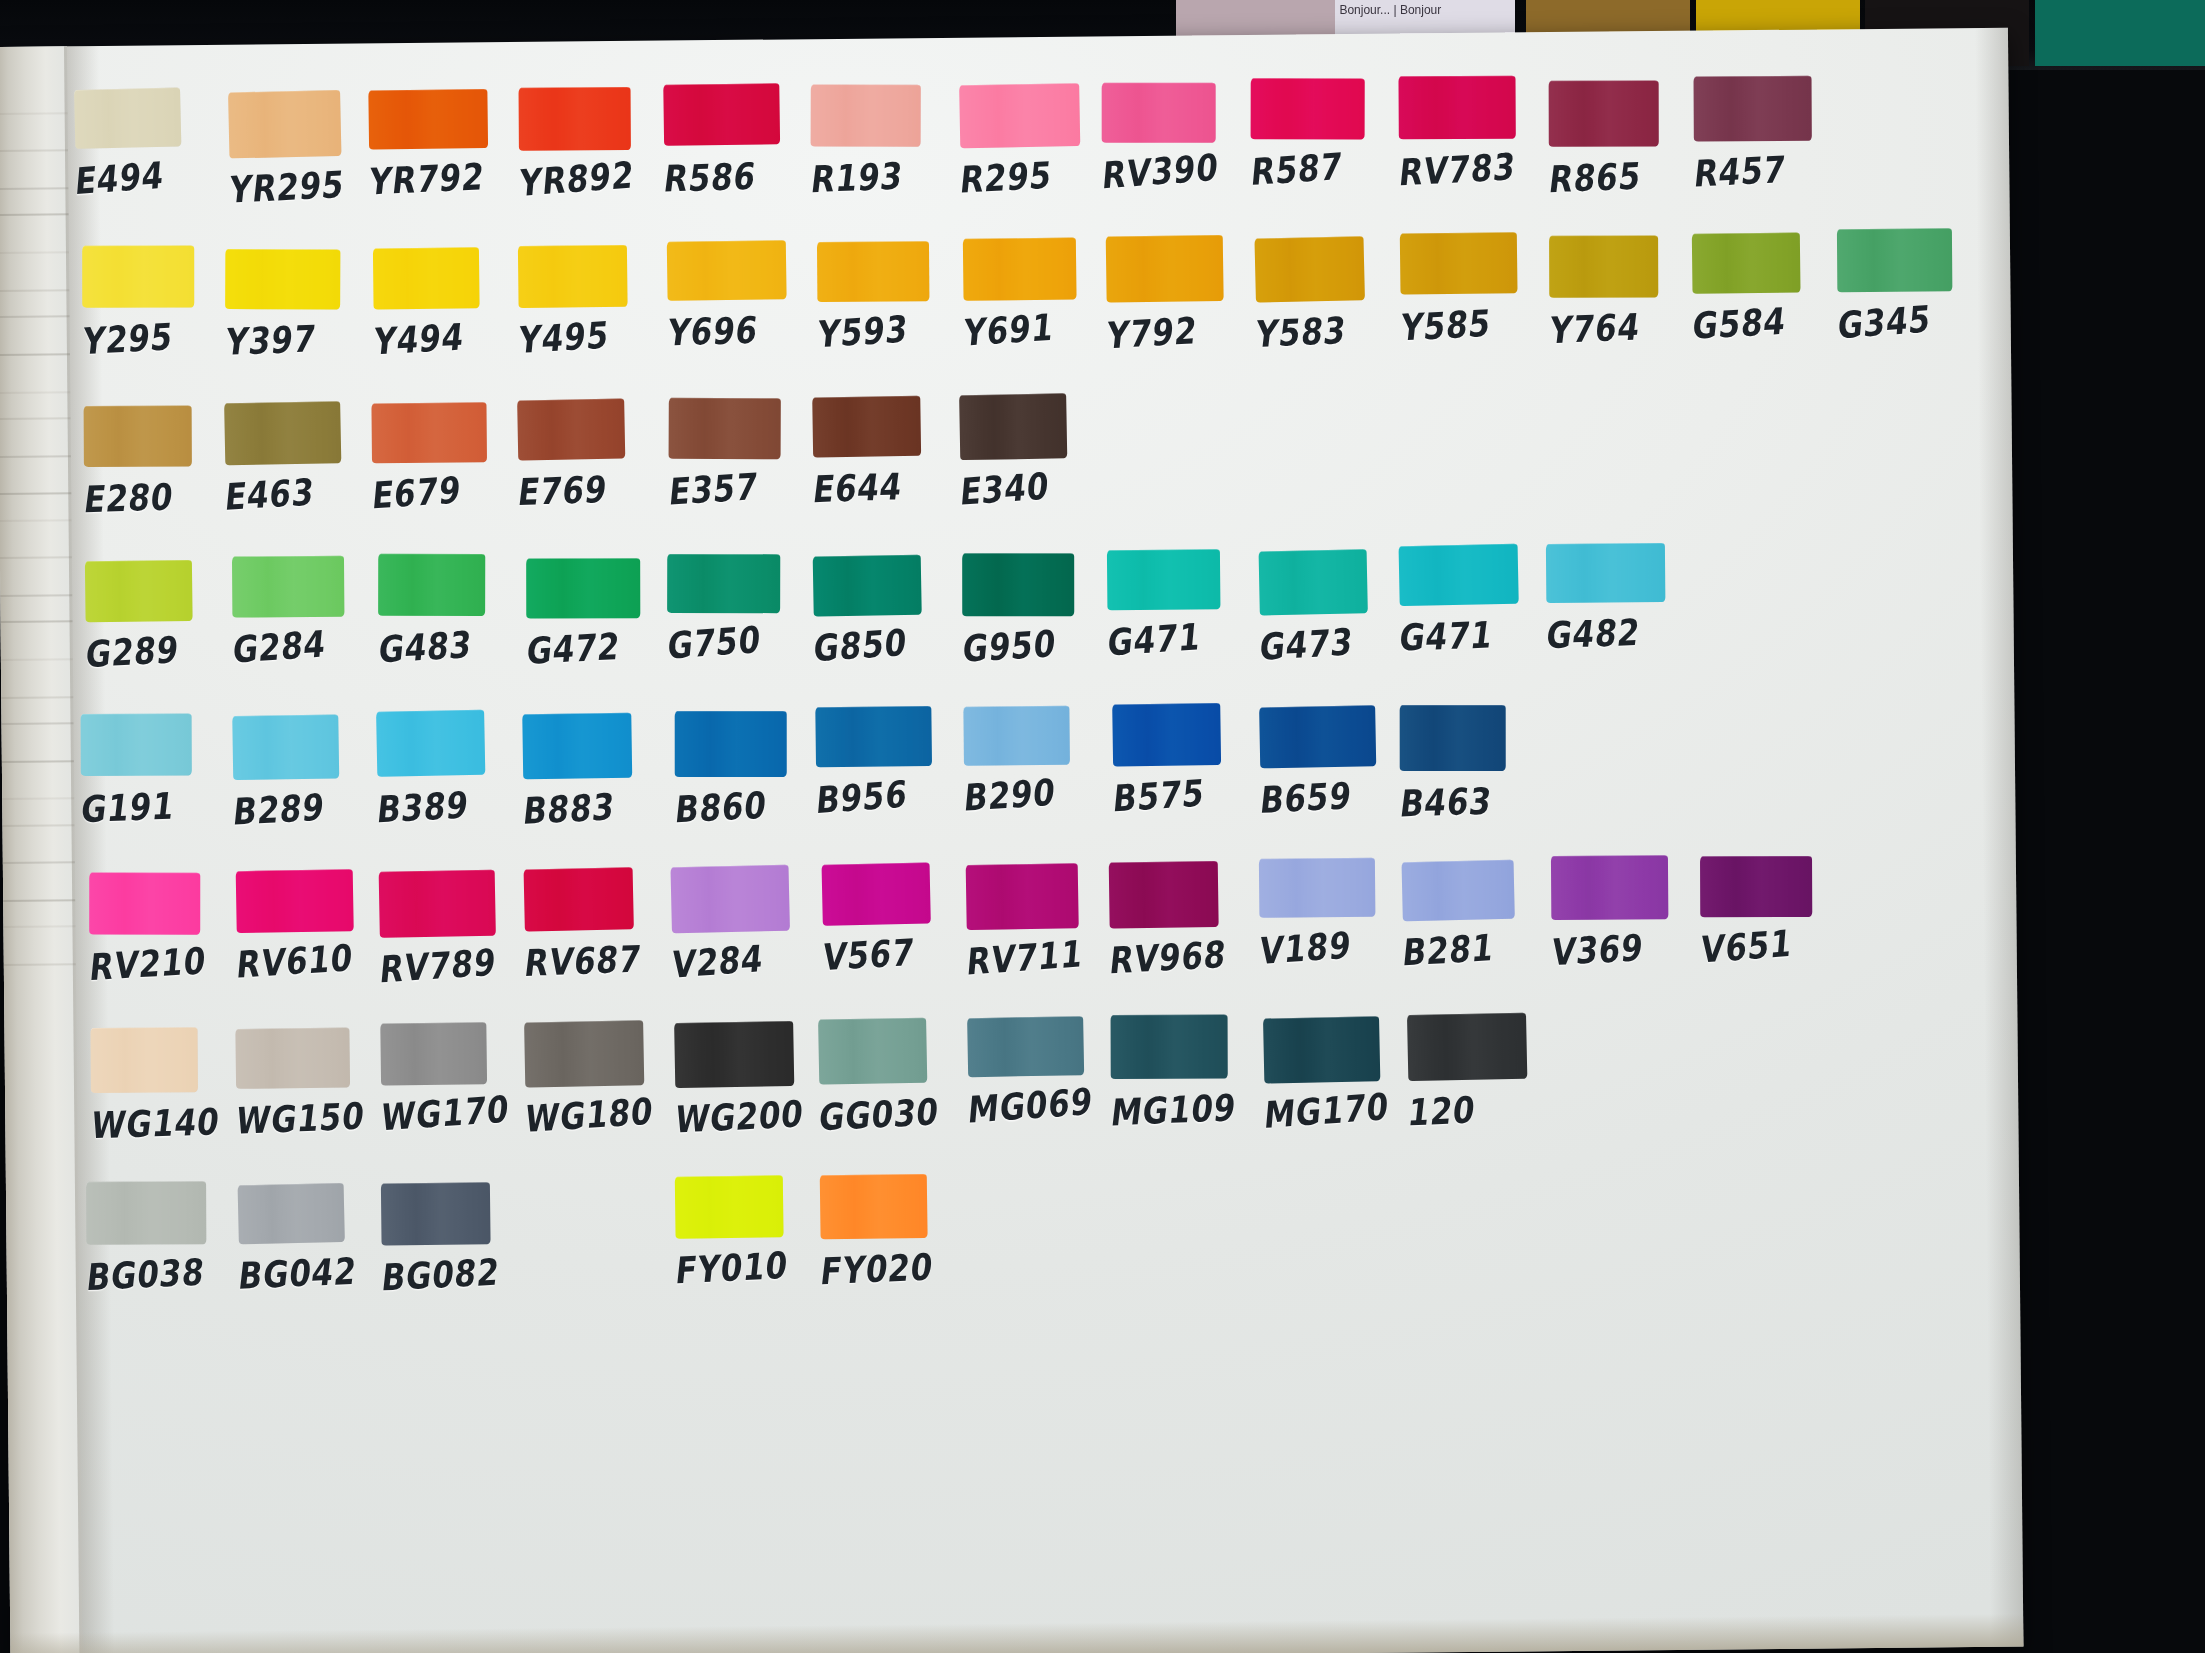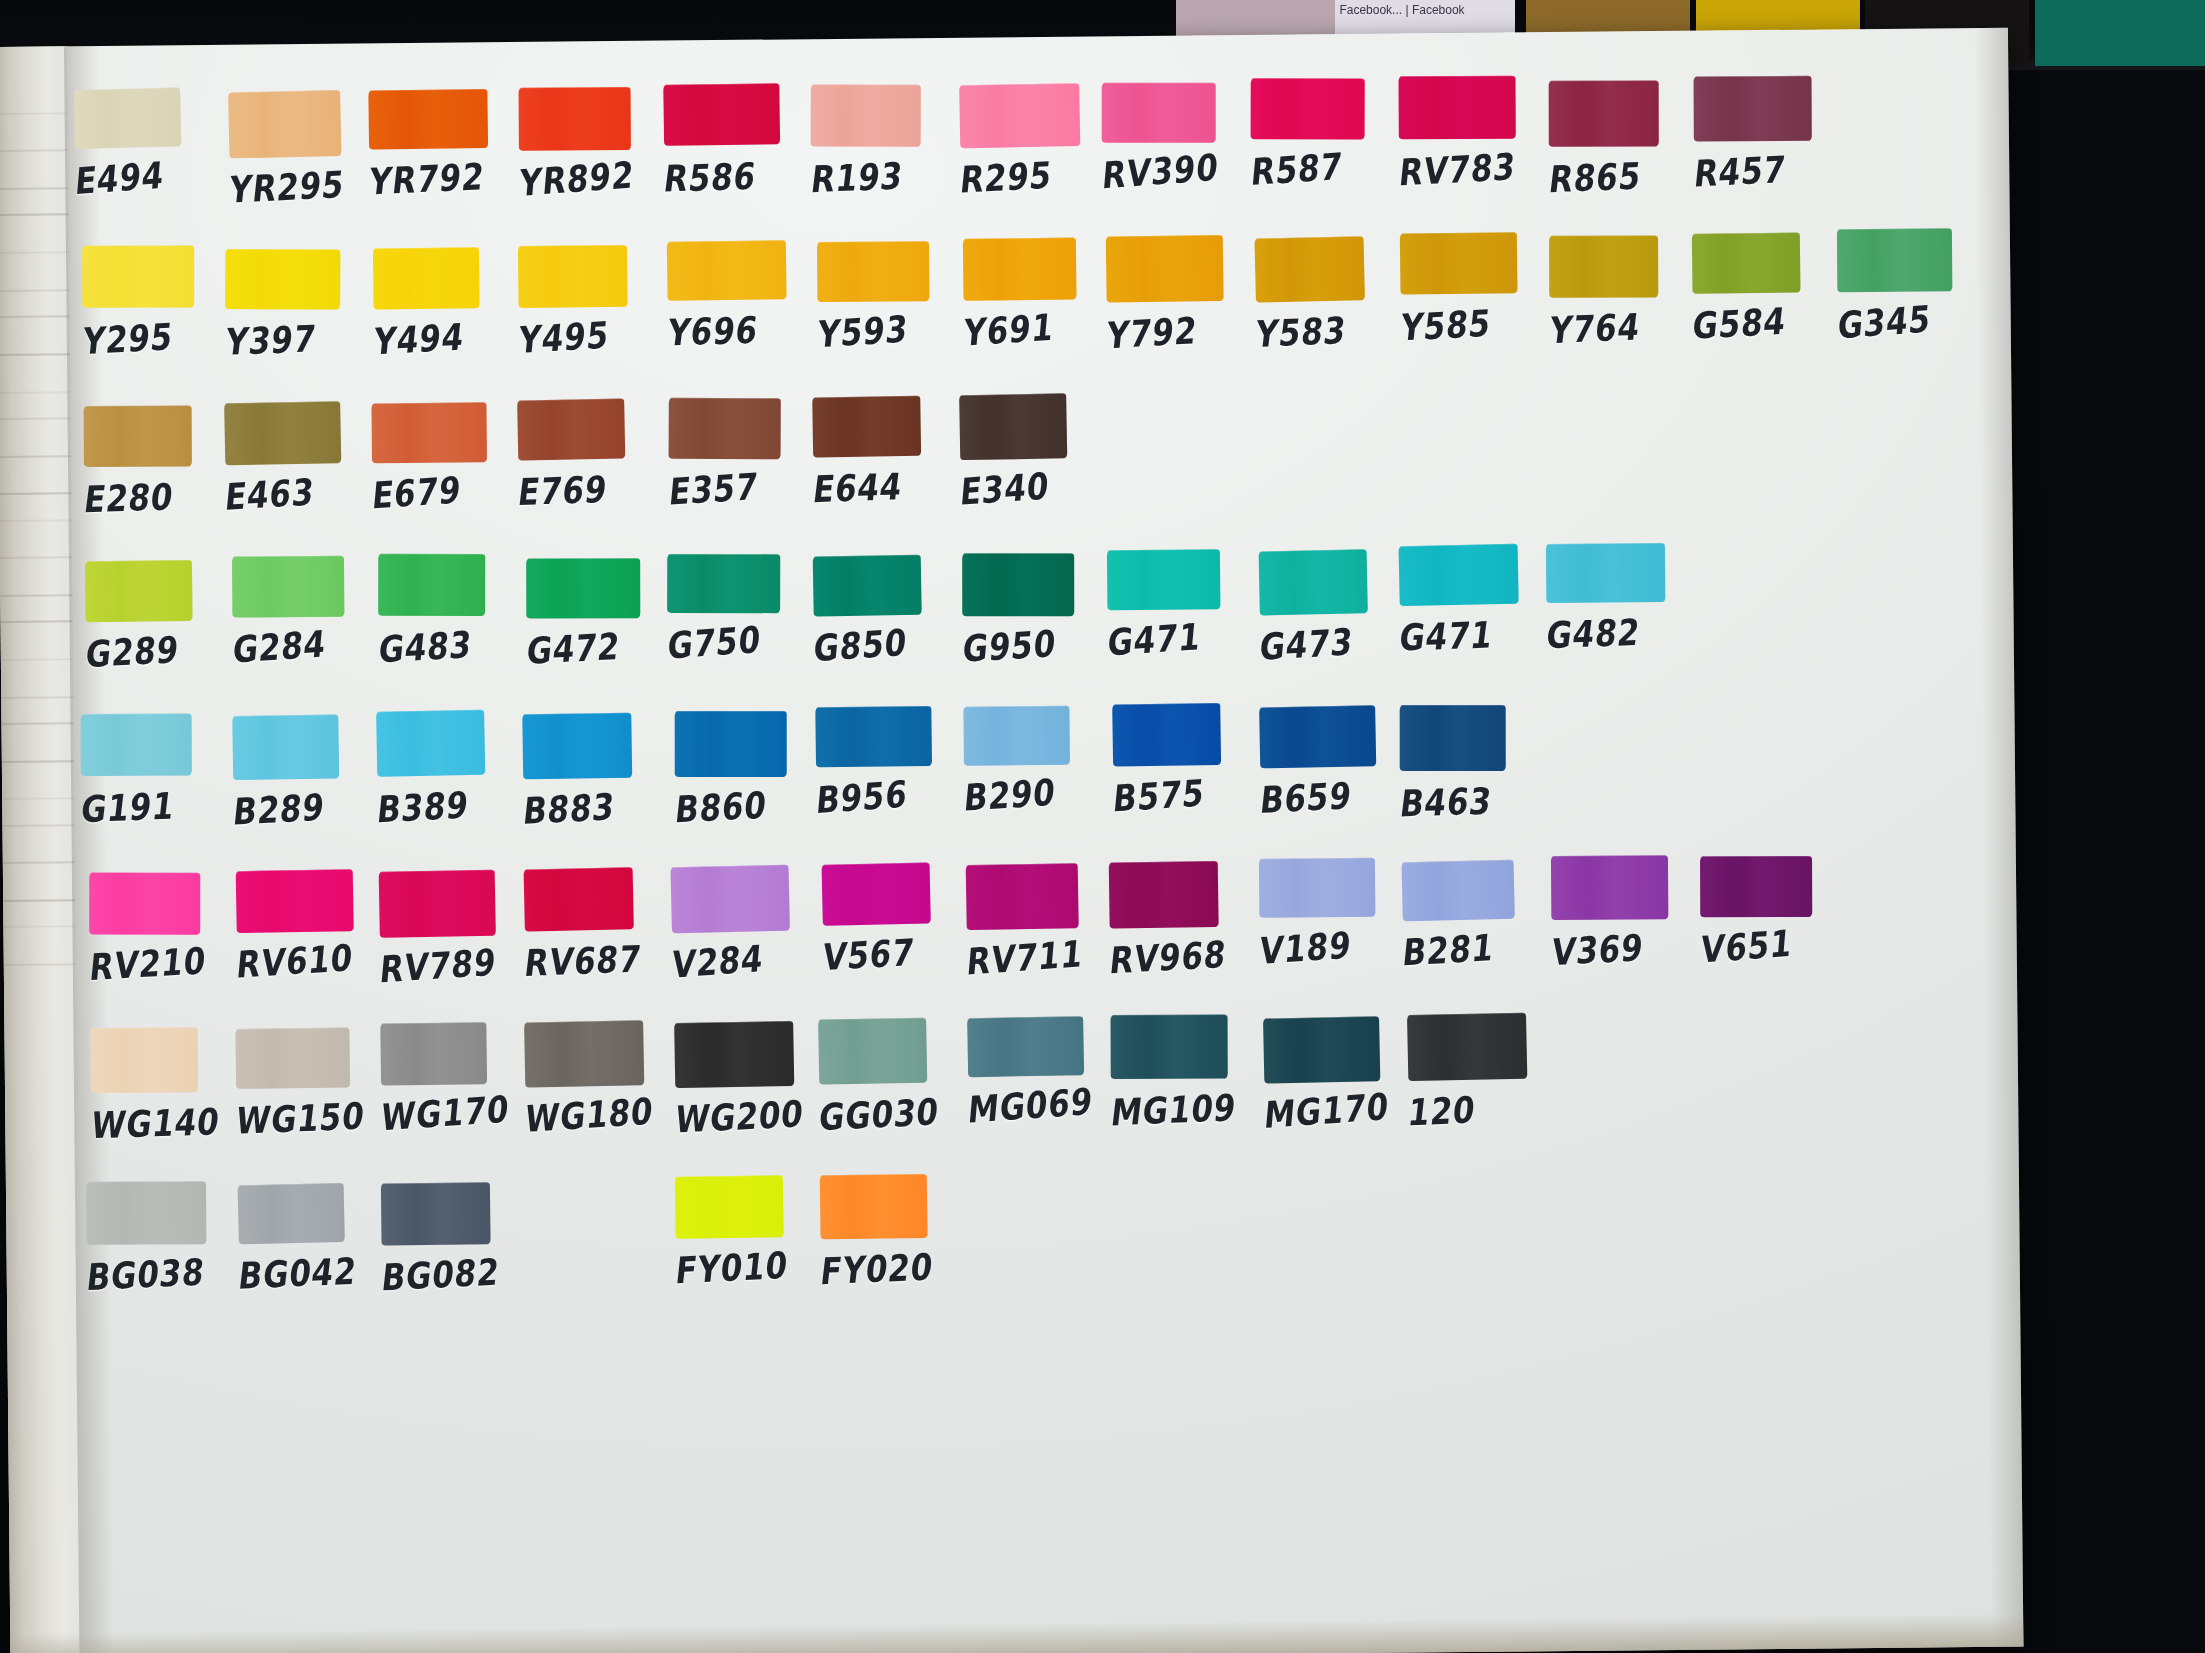--- a/index.html
+++ b/index.html
@@ -110,21 +110,21 @@
   }
 </style>
 </head>
 <body>
 
 <div id="photo">
   <div class="topstrip"></div>
   <div id="posters">
       <div class="poster" style="left: 1176px; width: 159px; background: rgb(185, 166, 174);"></div>
       <div class="poster" style="left: 1335px; width: 180px; background: rgb(223, 220, 230);">
-        <div style="font-size: 12px; color: rgb(58, 53, 64); padding: 3.3px 4.4px; font-family: &quot;Liberation Sans&quot;, sans-serif;">Facebook... | Facebook</div>
+        <div style="font-size: 12px; color: rgb(58, 53, 64); padding: 3.3px 4.4px; font-family: &quot;Liberation Sans&quot;, sans-serif;">Bonjour... | Bonjour</div>
       </div>
       <div class="poster" style="left: 1526px; width: 164px; background: rgb(141, 106, 42);"></div>
       <div class="poster" style="left: 1696px; width: 164px; background: rgb(201, 165, 6);"></div>
       <div class="poster" style="left: 1865px; width: 164px; background: rgb(22, 19, 20);"></div>
       <div class="poster" style="left: 2035px; width: 171px; background: rgb(12, 107, 90);"></div>
     </div>
 </div>
 
 <div id="book">
   <div id="spine">

